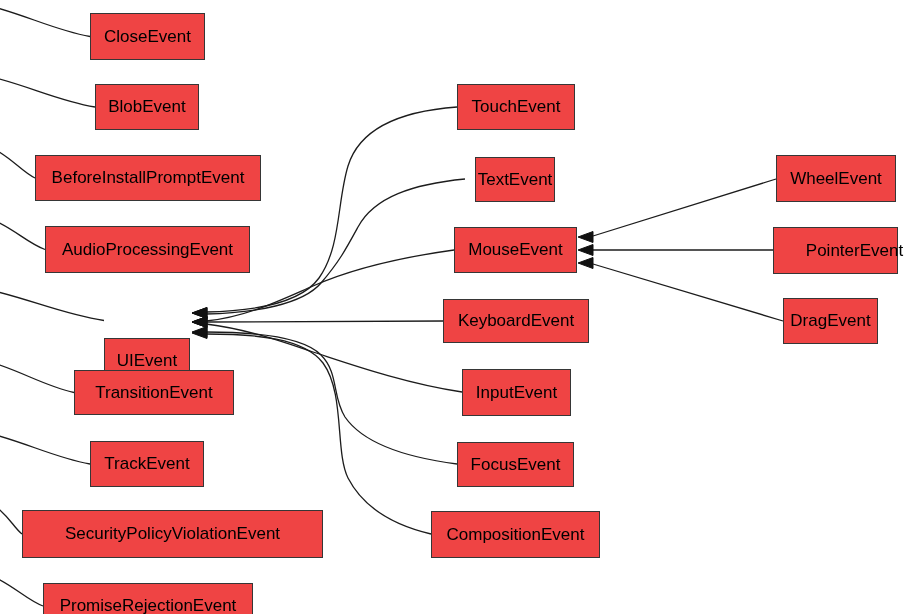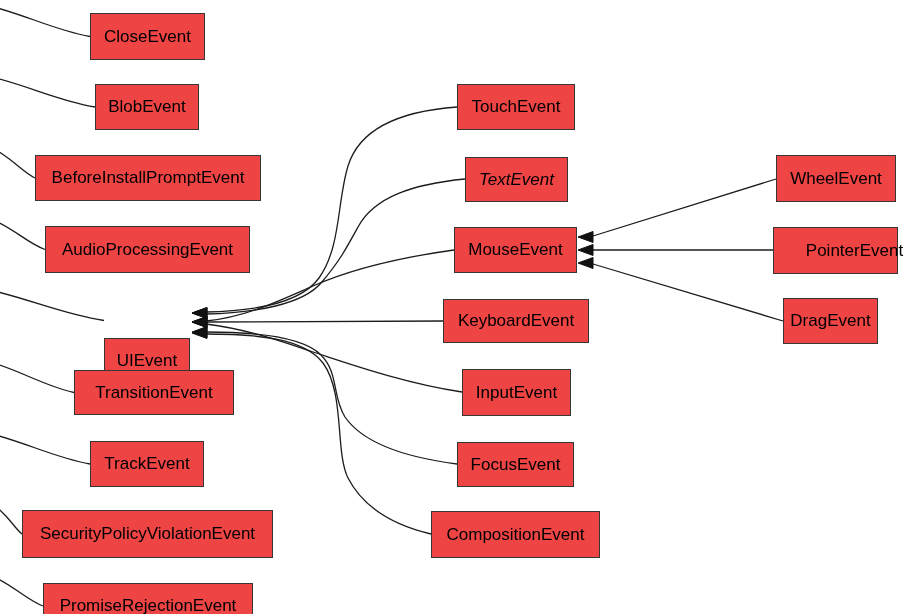--- a/index.html
+++ b/index.html
@@ -92,30 +92,30 @@
       </div>
       <div class="node" style="left: 104px; top: 298px; width: 86px; height: 45px; margin-top: 40px;">
         <span>UIEvent</span>
       </div>
       <div class="node" style="left: 74px; top: 370px; width: 160px; height: 45px;">
         <span>TransitionEvent</span>
       </div>
       <div class="node" style="left: 90px; top: 441px; width: 114px; height: 46px; justify-content: center;">
         <span>TrackEvent</span>
       </div>
-      <div class="node" style="left: 22px; top: 510px; width: 251px; height: 48px;">
+      <div class="node" style="left: 22px; top: 510px; width: 301px; height: 48px;">
         <span>SecurityPolicyViolationEvent</span>
       </div>
       <div class="node" style="left: 43px; top: 583px; width: 210px; height: 46px;">
         <span>PromiseRejectionEvent</span>
       </div>
       <div class="node" style="left: 457px; top: 84px; width: 118px; height: 46px;">
         <span>TouchEvent</span>
       </div>
-      <div class="node" style="left: 465px; top: 157px; width: 103px; height: 45px; font-style: italic;">
+      <div class="node" style="left: 475px; top: 157px; width: 80px; height: 45px;">
         <span>TextEvent</span>
       </div>
       <div class="node" style="left: 454px; top: 227px; width: 123px; height: 46px;">
         <span>MouseEvent</span>
       </div>
       <div class="node" style="left: 443px; top: 299px; width: 146px; height: 44px;">
         <span>KeyboardEvent</span>
       </div>
       <div class="node" style="left: 462px; top: 369px; width: 109px; height: 47px;">
         <span>InputEvent</span>

